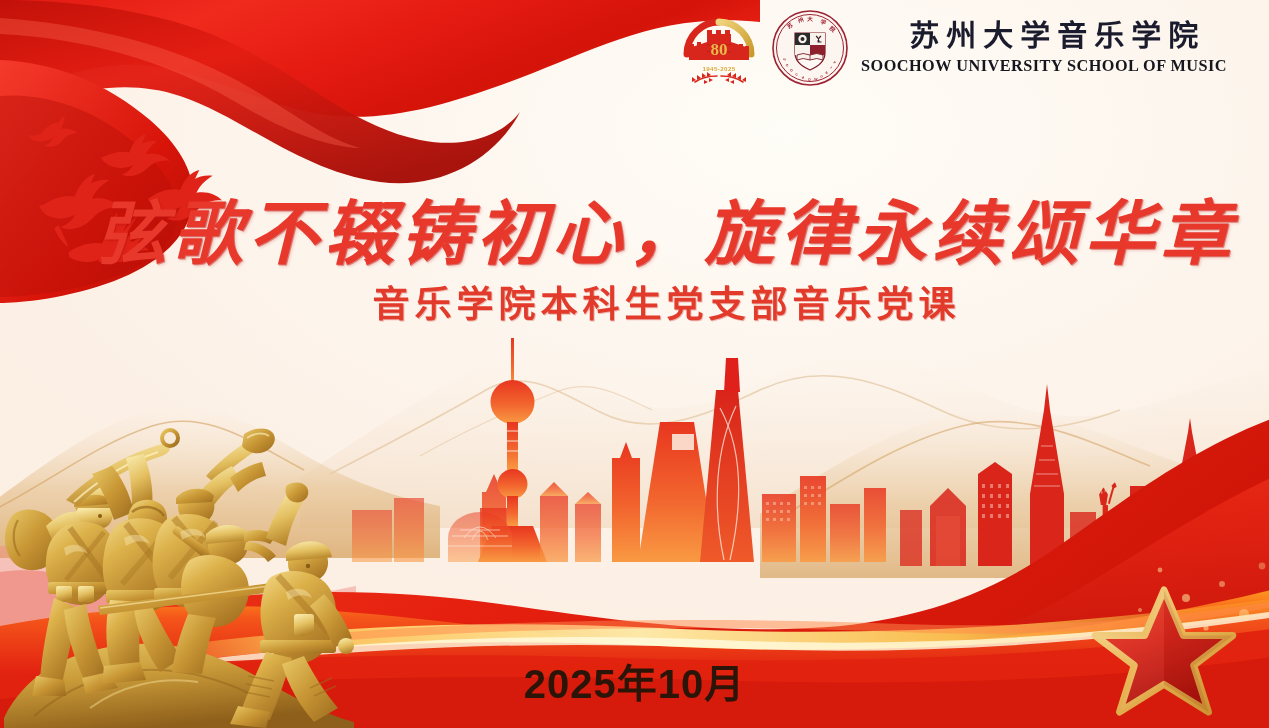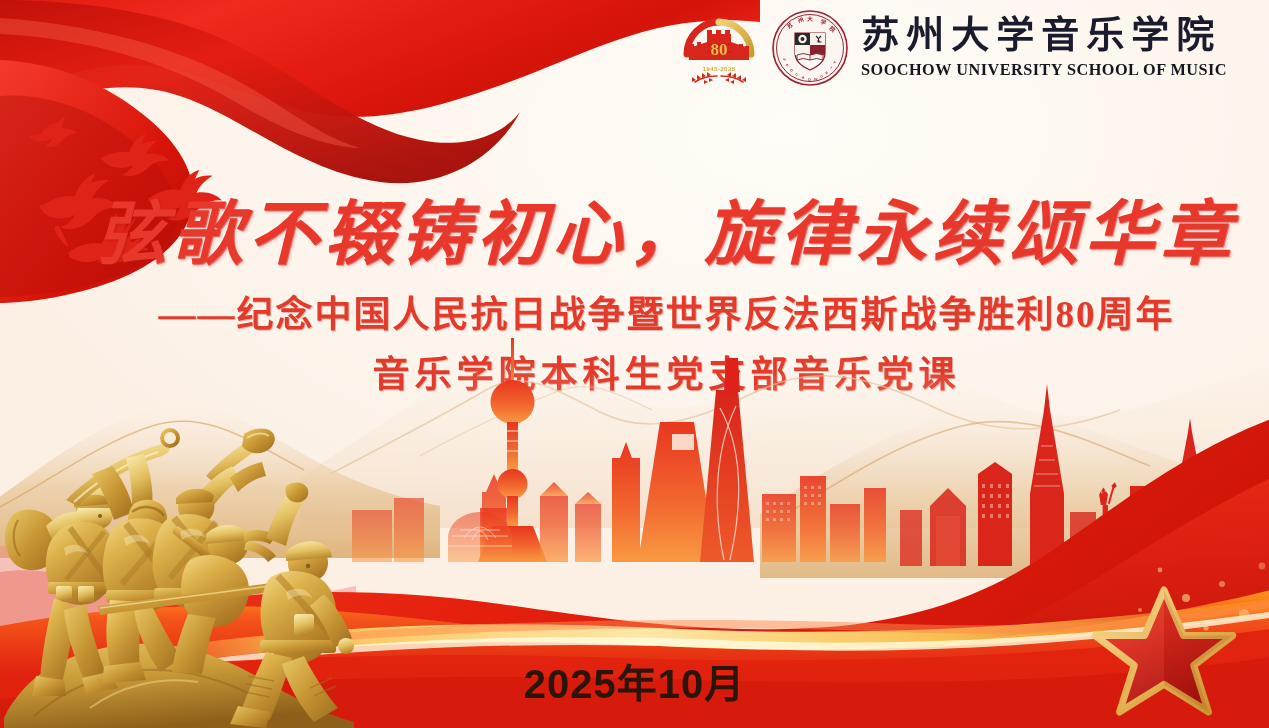--- a/index.html
+++ b/index.html
@@ -25,22 +25,22 @@
 
   
   .brand{position:absolute;top:6px;right:14px;display:flex;align-items:center;gap:10px;}
   .emblem80{width:84px;height:84px;position:relative;flex:0 0 auto;}
   .emblem80 svg{width:100%;height:100%;display:block;}
   .seal{width:78px;height:78px;flex:0 0 auto;}
   .seal svg{width:100%;height:100%;display:block;}
   .brand-text{display:flex;flex-direction:column;justify-content:center;margin-left:2px;}
   .brand-cn{
     font-family:"Liberation Serif","DejaVu Serif",serif;
-    font-size:38px;font-weight:700;color:#1b1b2e;
-    letter-spacing:7px;line-height:1.05;white-space:nowrap;
+    font-size:30px;font-weight:700;color:#1b1b2e;
+    letter-spacing:7px;line-height:1.05;white-space:nowrap;margin-left:48px;
   }
   .brand-en{
     font-family:"Liberation Serif","DejaVu Serif",serif;
     font-size:17.5px;font-weight:700;color:#16161f;
     letter-spacing:.5px;white-space:nowrap;
     transform:scaleX(.93);transform-origin:left center;
     margin-top:3px;
   }
 
   
@@ -281,21 +281,20 @@
     </div>
 
     <div class="brand-text">
       <div class="brand-cn">苏州大学音乐学院</div>
       <div class="brand-en">SOOCHOW UNIVERSITY SCHOOL OF MUSIC</div>
     </div>
   </div>
 
   <div class="titleblock">
     <div class="main-title">弦歌不辍铸初心，旋律永续颂华章</div>
-    <div class="sub-title">——纪念中国人民抗日战争暨世界反法西斯战争胜利80周年</div>
     <div class="sub-title line2">音乐学院本科生党支部音乐党课</div>
   </div>
 
   <div class="scene">
     <svg viewBox="0 0 1269 430" preserveAspectRatio="none">
       <defs>
         <linearGradient id="mtnG" x1="0" y1="0" x2="0" y2="1">
           <stop offset="0%" stop-color="#f3e2cb" stop-opacity="0.0"></stop>
           <stop offset="55%" stop-color="#e8c79a" stop-opacity="0.75"></stop>
           <stop offset="100%" stop-color="#dcae74" stop-opacity="0.9"></stop>

